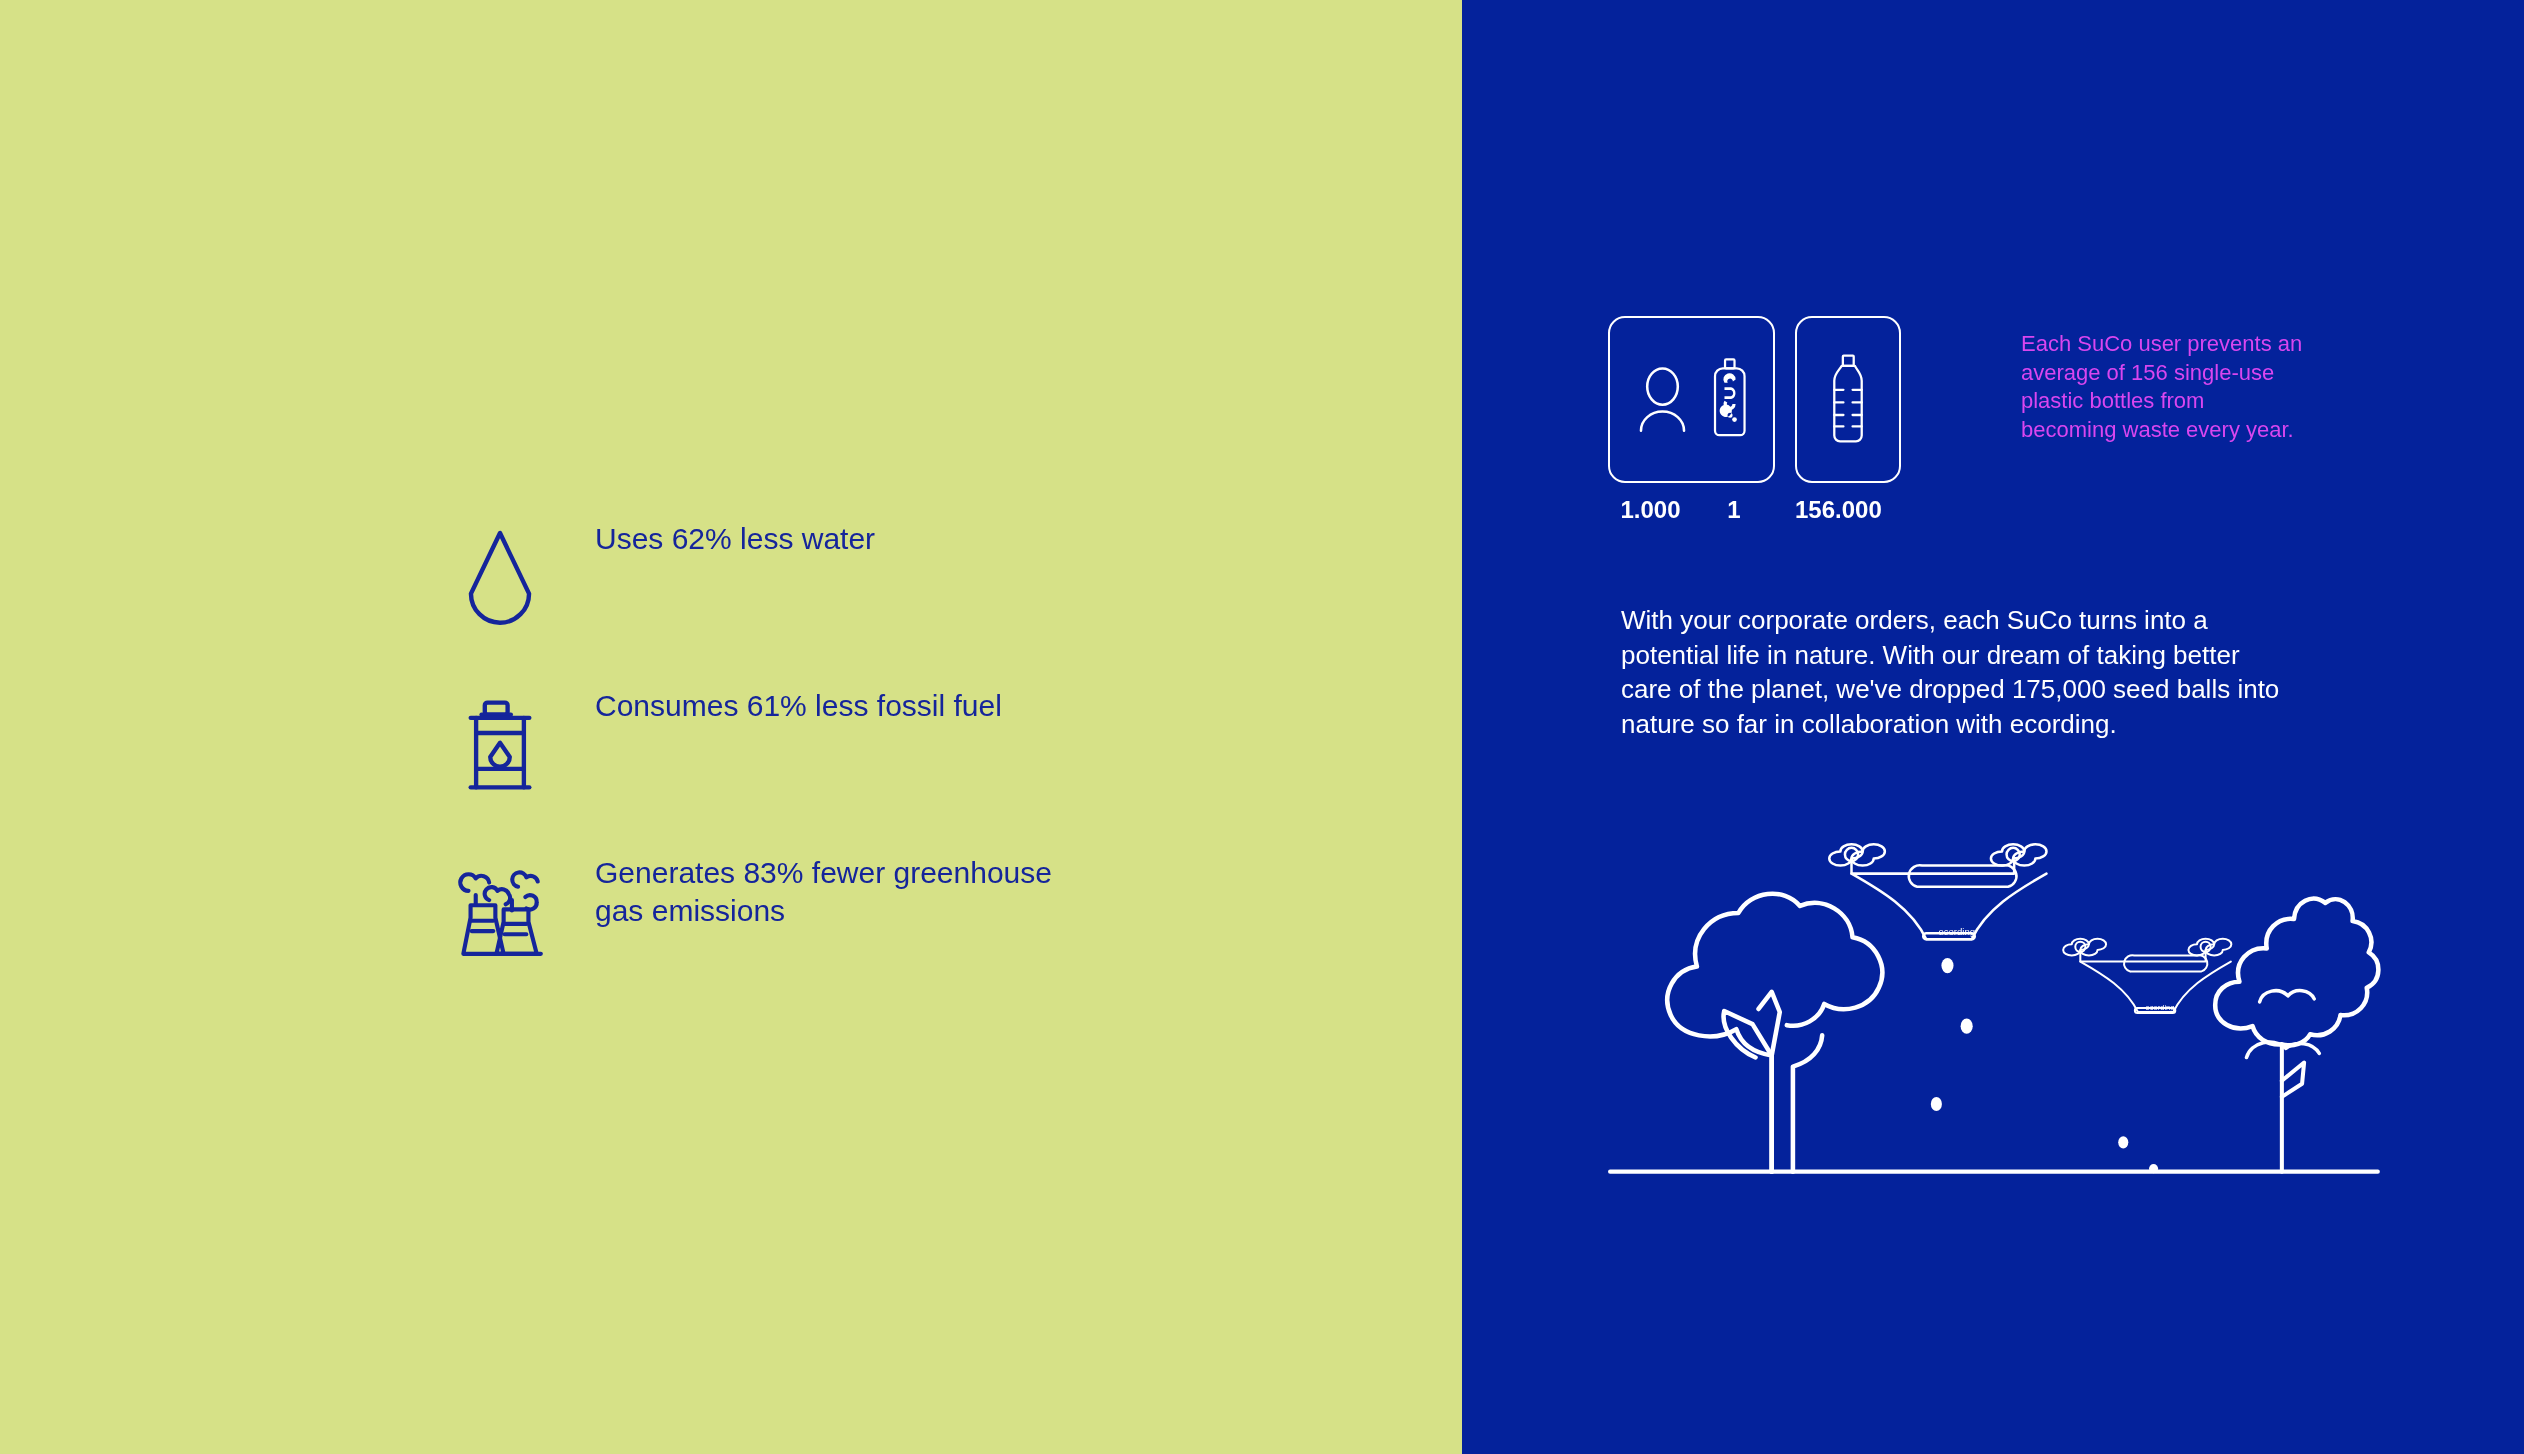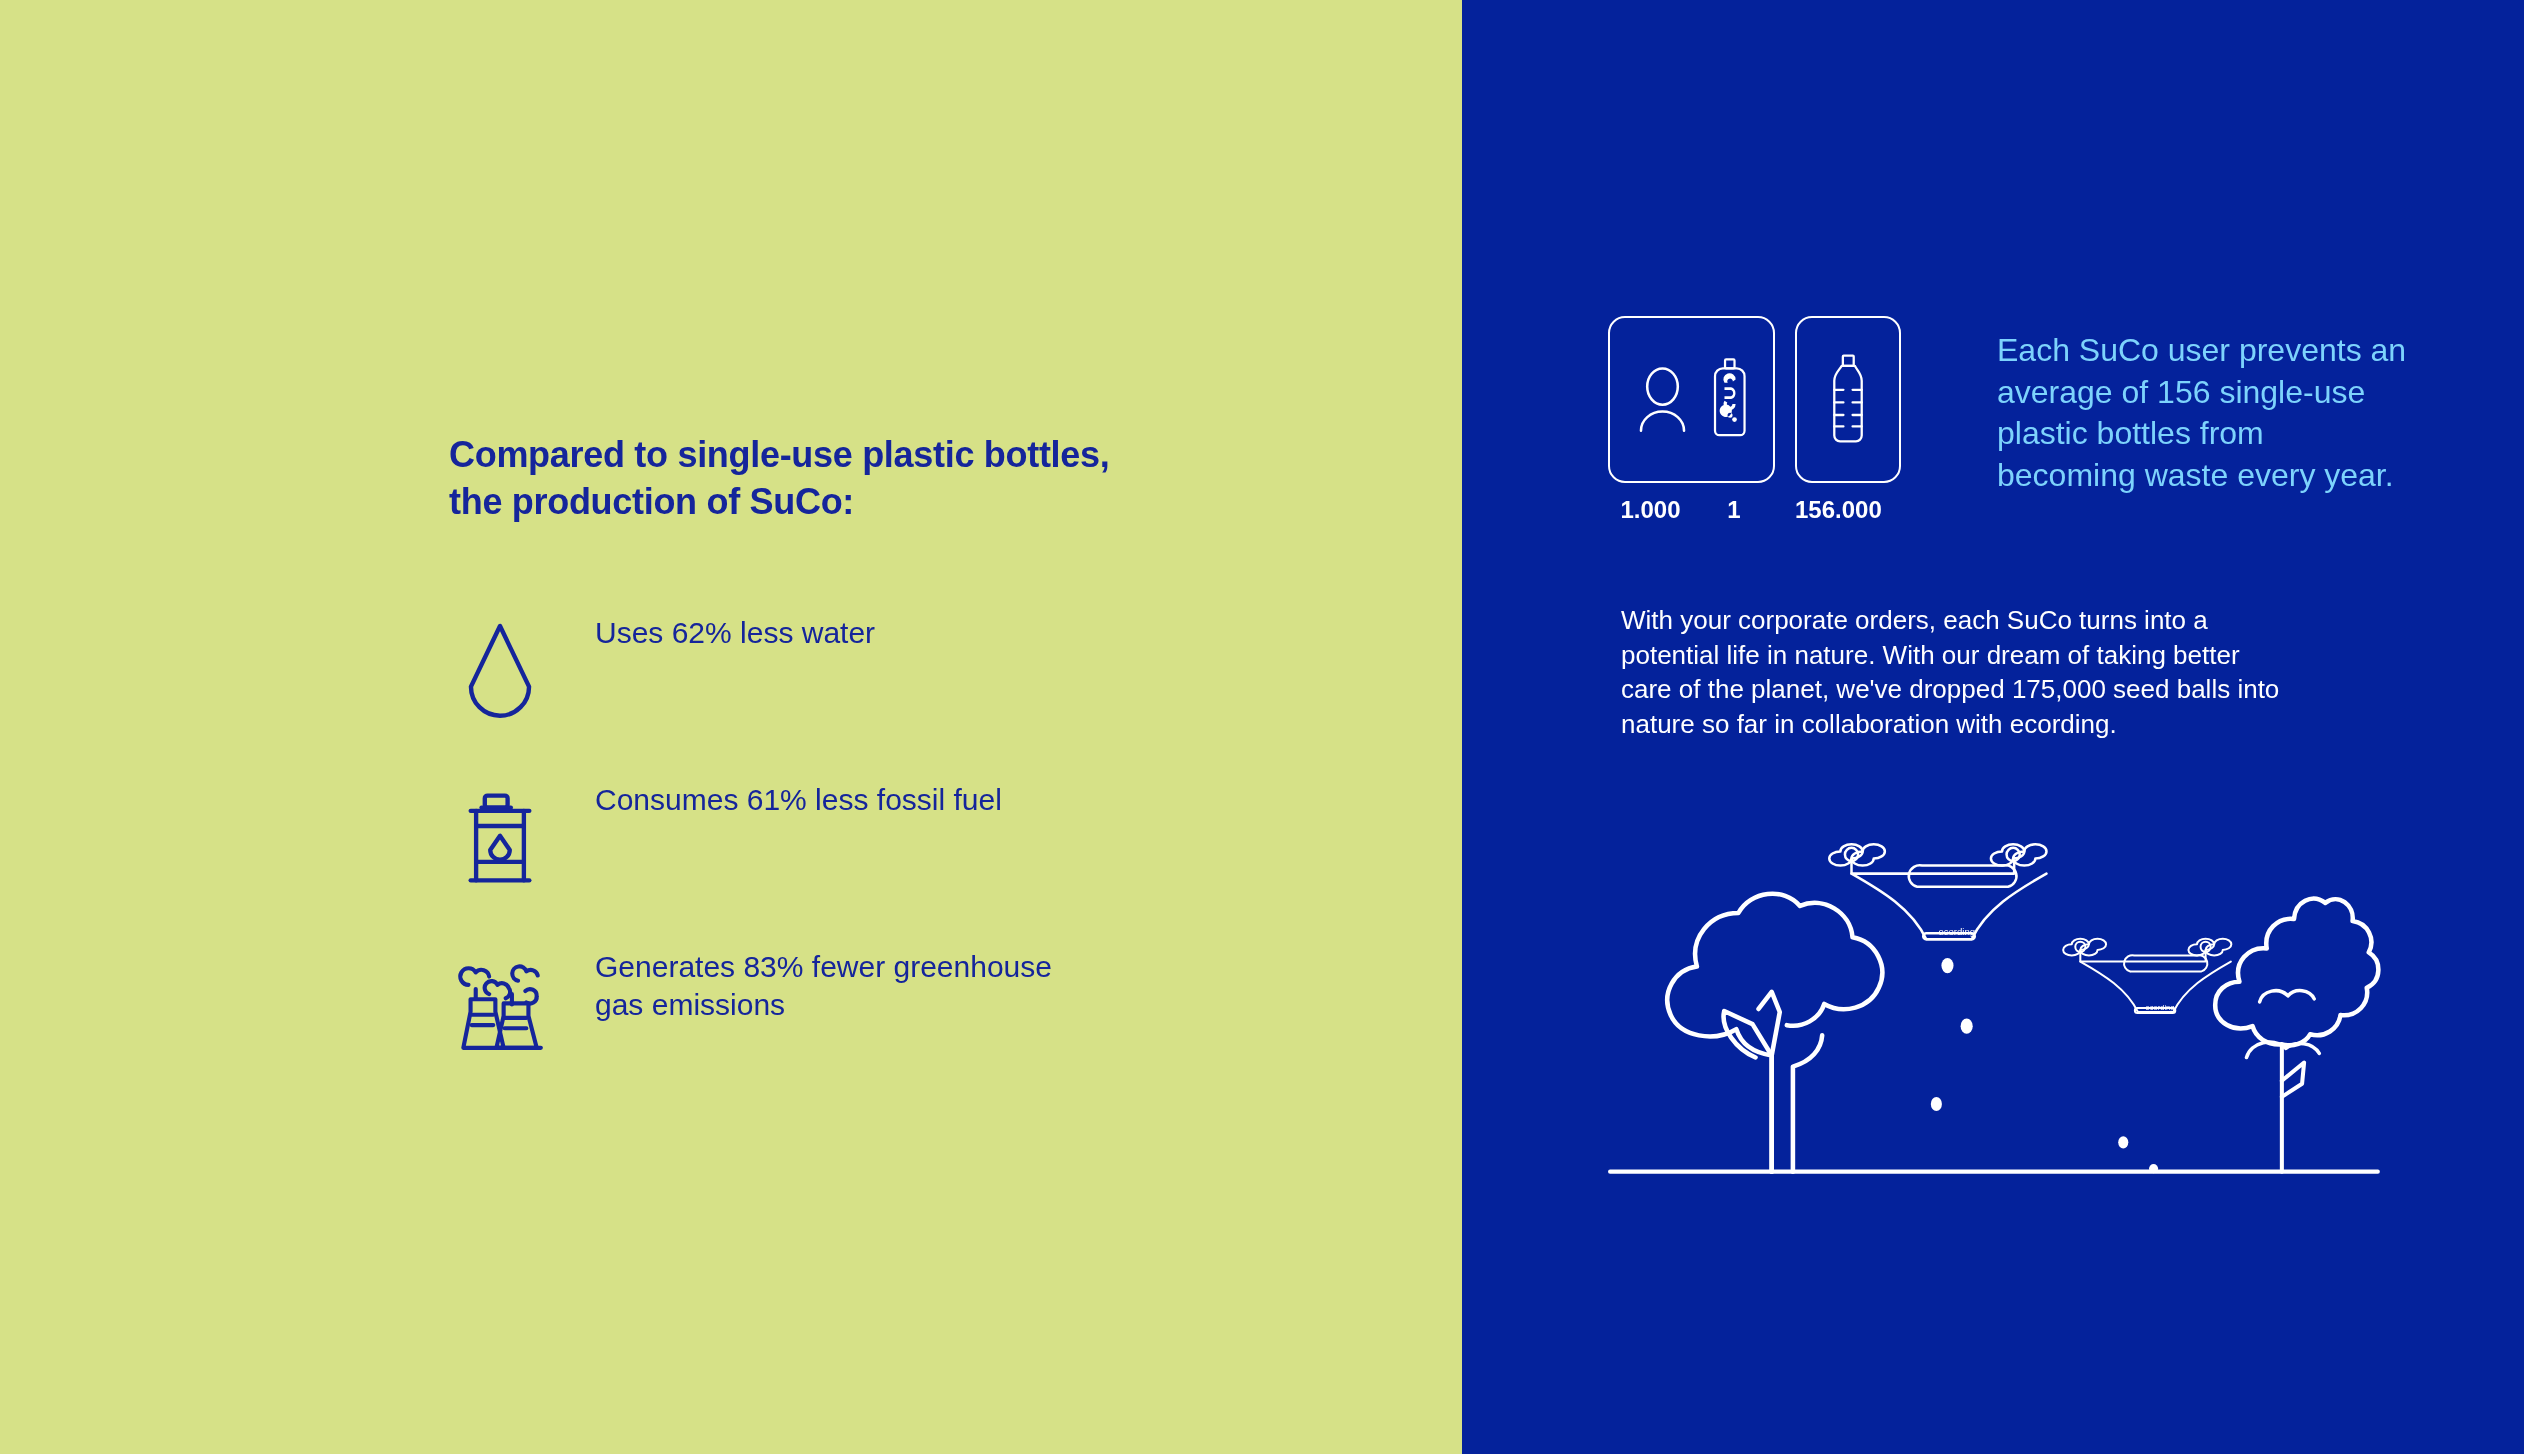--- a/index.html
+++ b/index.html
@@ -84,24 +84,24 @@
     font-size:24px;
   }
   .stat-labels .lbl-a { width:85px; text-align:center; }
   .stat-labels .lbl-b { width:82px; text-align:center; }
   .stat-labels-solo {
     margin-top:13px; margin-left:20px;
     width:106px; text-align:left;
     color:#ffffff; font-weight:bold; font-size:24px;
   }
   .stat-copy {
-    color:#7dd3fc;
-    font-size:32px;
+    color:#d946ef;
+    font-size:22px;
     line-height:1.30;
-    margin-left:96px;
+    margin-left:120px;
     width:475px;
     white-space:pre-line;
     padding-top:14px;
   }
 
   .body-copy {
     position:absolute;
     left:1618px; top:603px;
     width:949px;
     color:#ffffff;
@@ -120,22 +120,20 @@
   .scene svg { width:100%; height:100%; display:block; }
 </style>
 </head>
 <body>
 
 <div class="page">
 
   <div class="left-panel">
     <div class="left-inner">
 
-      <div class="headline">Compared to single-use plastic bottles,
-the production of SuCo:</div>
 
       <div class="benefits">
 
         <div class="benefit-row">
           <div class="benefit-icon">
             <svg viewBox="0 0 120 160" width="76" height="101" fill="none" stroke="#15259b" stroke-width="7" stroke-linejoin="round" stroke-linecap="round">
               <path d="M60 8 L14 104 a46 46 0 0 0 92 0 Z"></path>
             </svg>
           </div>
           <div class="benefit-text">Uses 62% less water</div>

